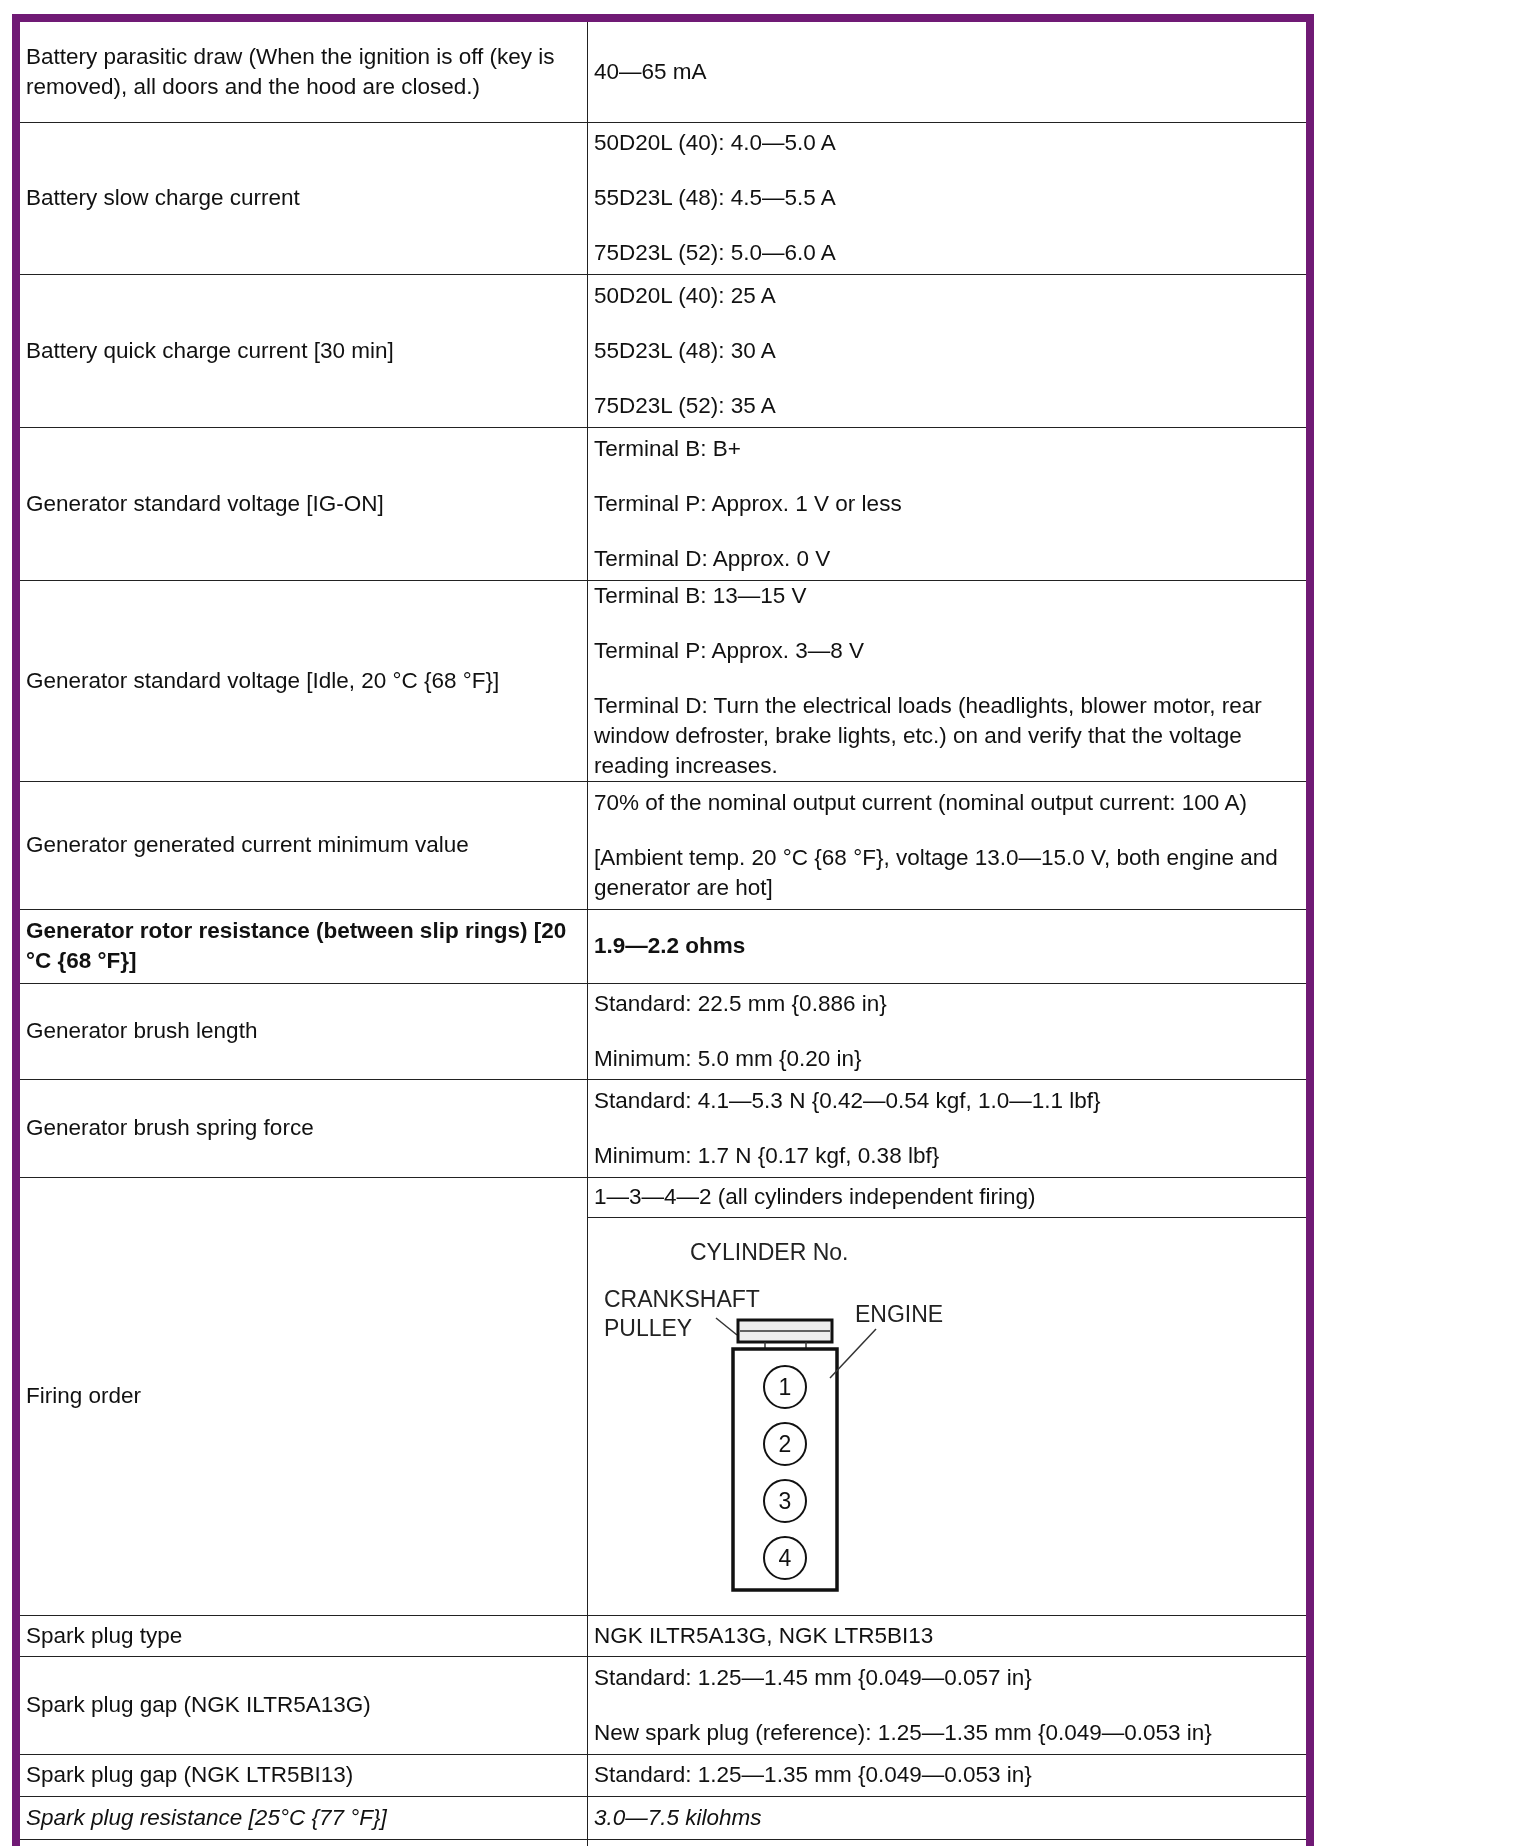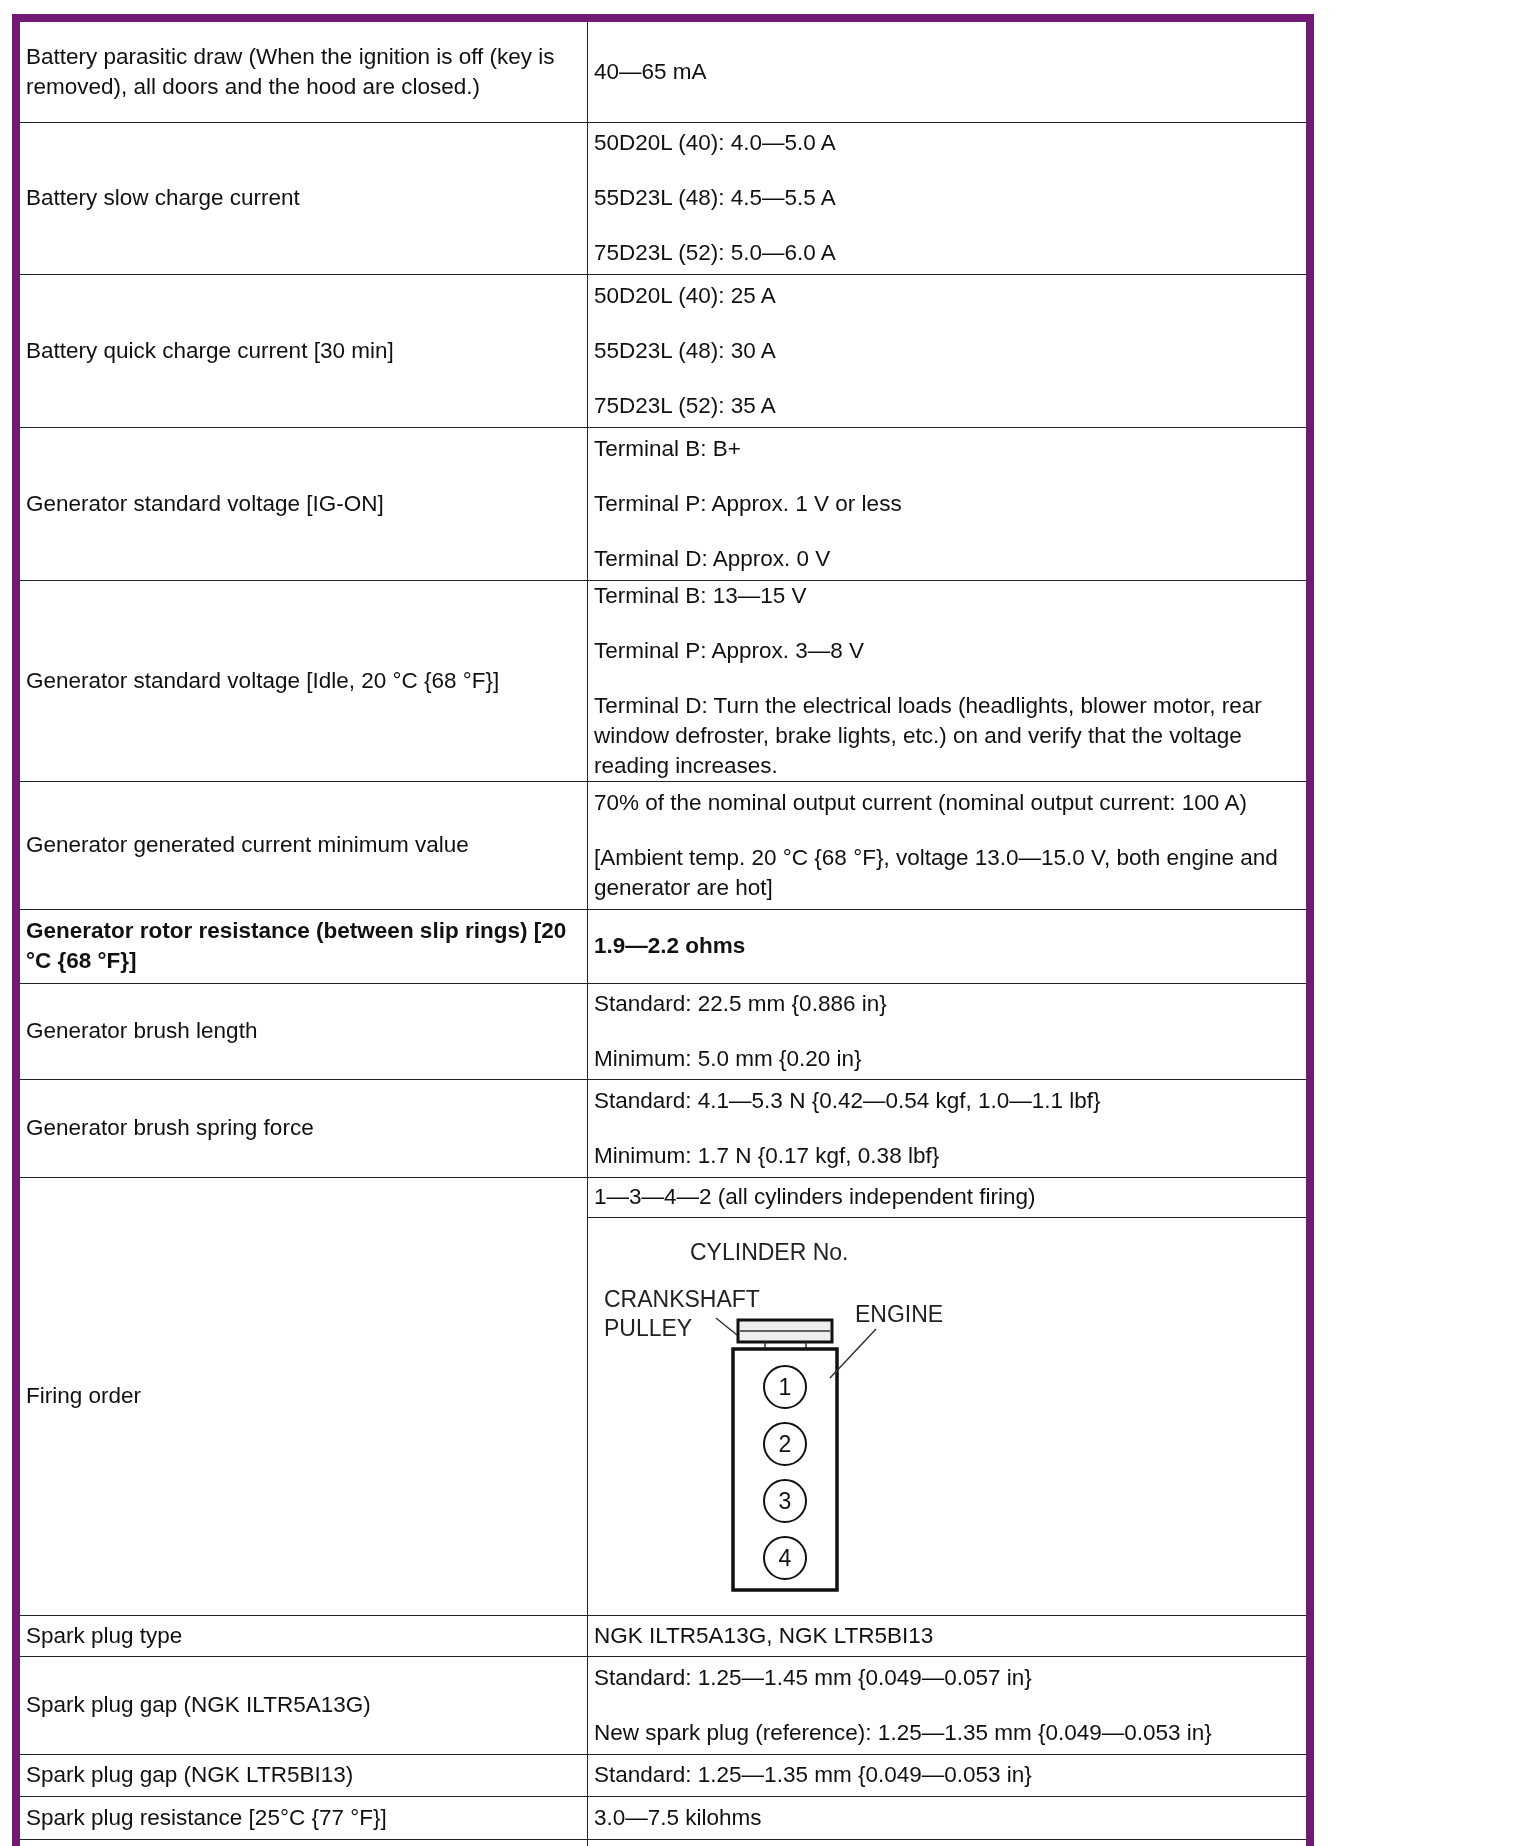--- a/index.html
+++ b/index.html
@@ -135,21 +135,21 @@
           <span class="vline">Standard: 1.25—1.45 mm {0.049—0.057 in}</span>
           <span class="vline">New spark plug (reference): 1.25—1.35 mm {0.049—0.053 in}</span>
         </td>
   </tr>
       <tr style="height: 42px;">
     <td class="item">Spark plug gap (NGK LTR5BI13)</td>
     <td class="value">
           <span class="vline">Standard: 1.25—1.35 mm {0.049—0.053 in}</span>
         </td>
   </tr>
-      <tr style="height: 43px;">
+      <tr style="height: 43px; font-style: italic;">
     <td class="item">Spark plug resistance [25°C {77 °F}]</td>
     <td class="value">
           <span class="vline">3.0—7.5 kilohms</span>
         </td>
   </tr>
       <tr style="height: 45px; margin-left: 44px;">
     <td class="item">Starter no-load test voltage</td>
     <td class="value">
           <span class="vline">4 V</span>
         </td>

